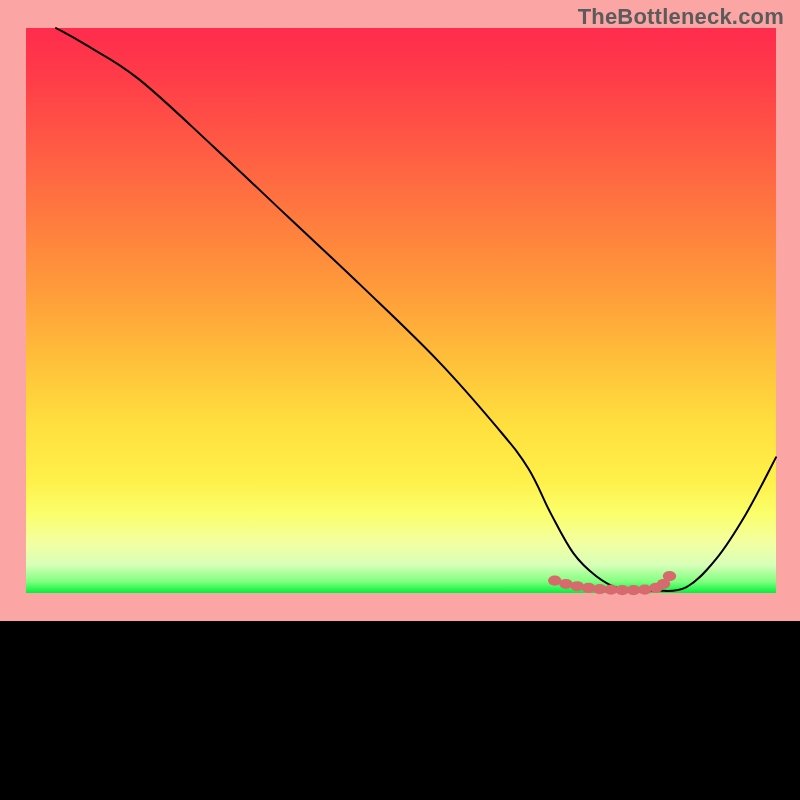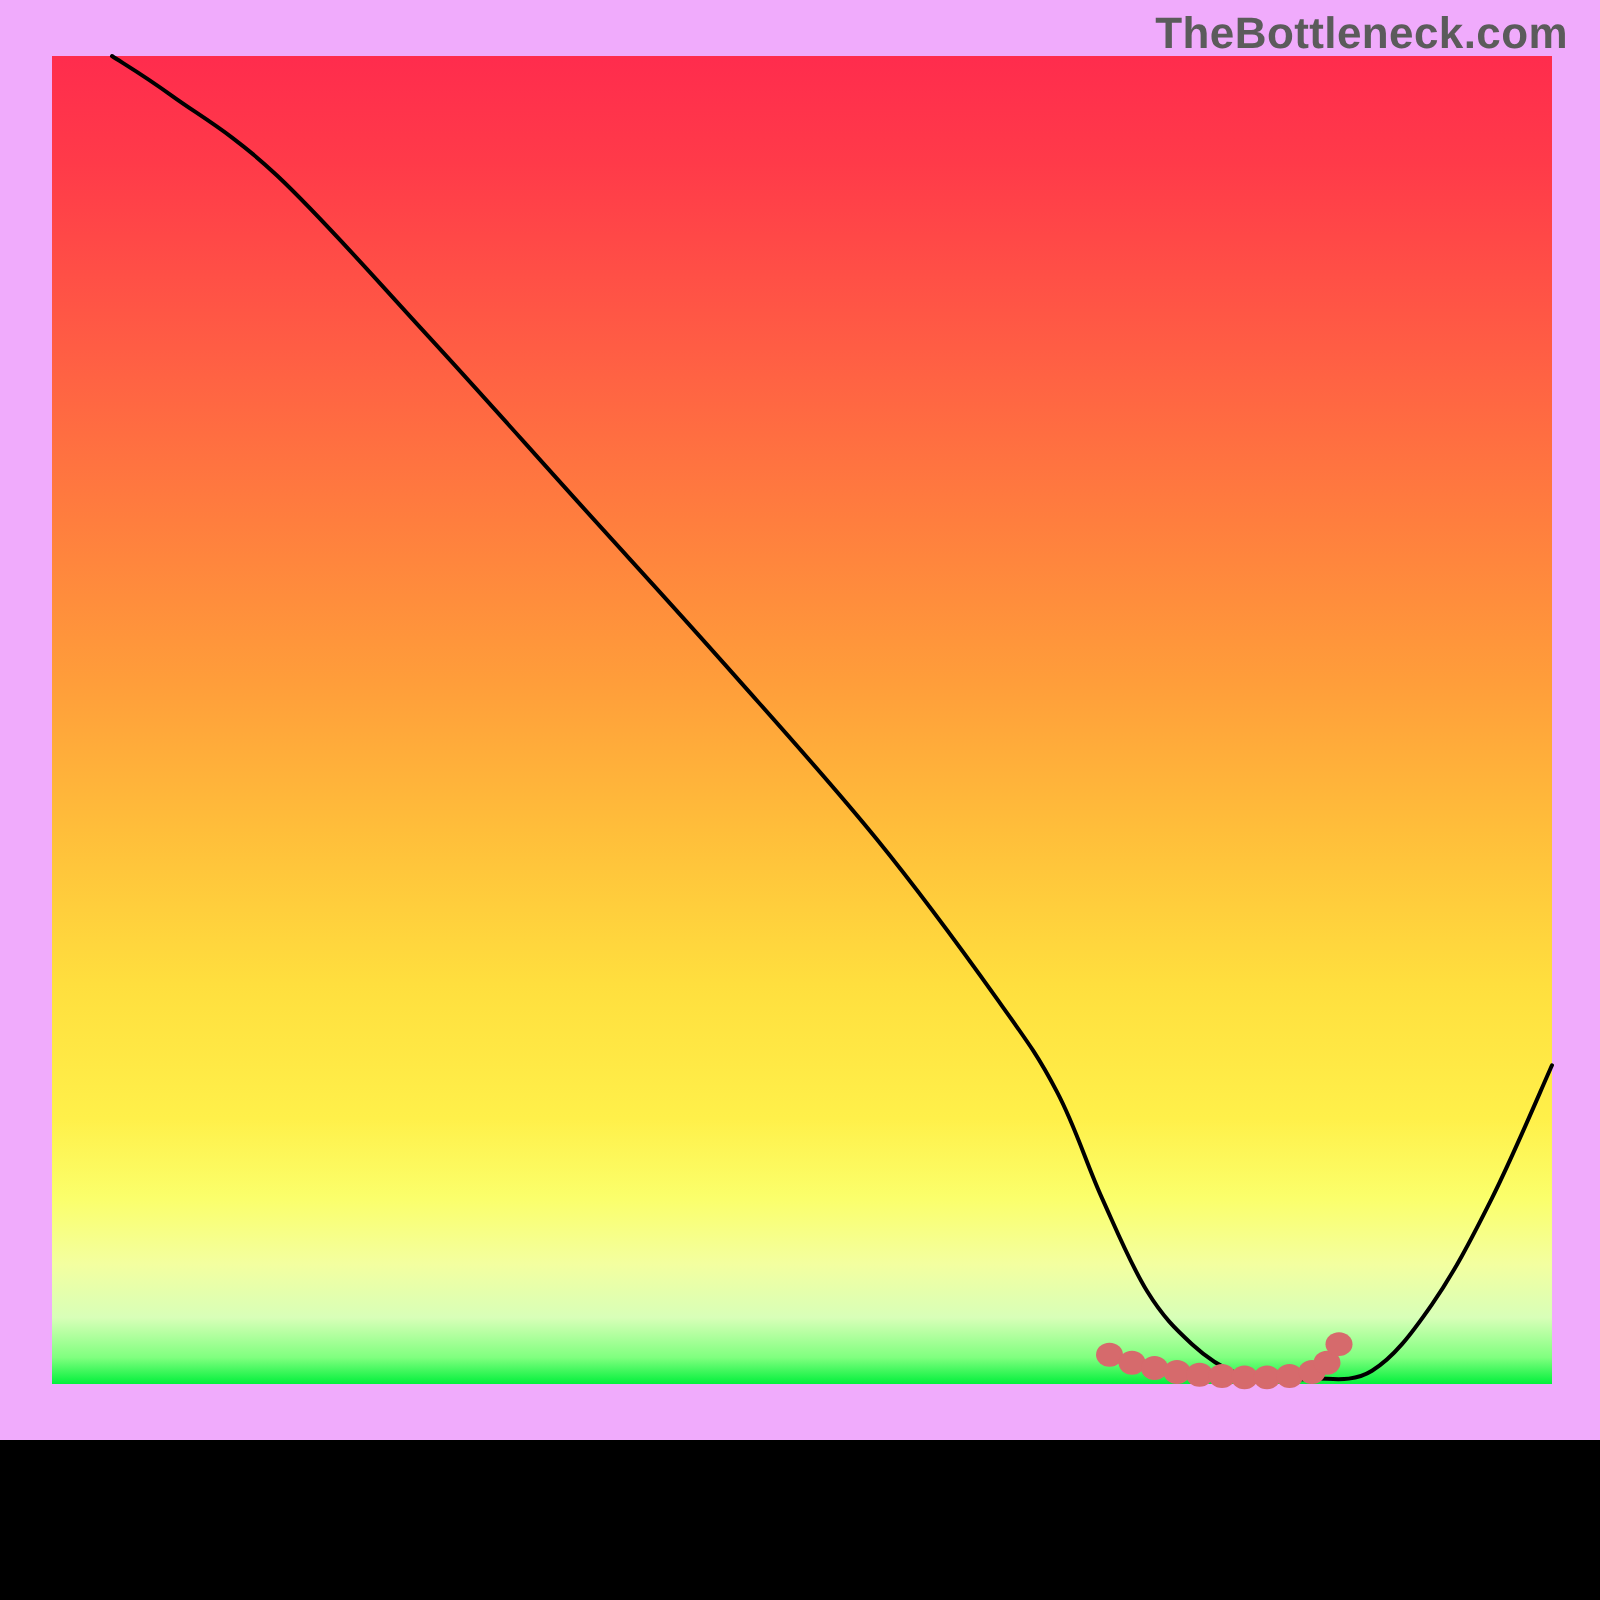--- a/index.html
+++ b/index.html
@@ -7,22 +7,22 @@
     padding: 0;
     width: 800px;
     height: 800px;
     background: #000;
     overflow: hidden;
     font-family: Arial, Helvetica, sans-serif;
   }
   .frame {
     position: relative;
     width: 800px;
-    height: 720px;
-    background: #f0abfc;
+    height: 621px;
+    background: #fca5a5;
   }
   .watermark {
     position: absolute;
     top: 4px;
     right: 16px;
     color: #5b5b5b;
     font-size: 22px;
     font-weight: 600;
     letter-spacing: 0.2px;
     z-index: 10;

